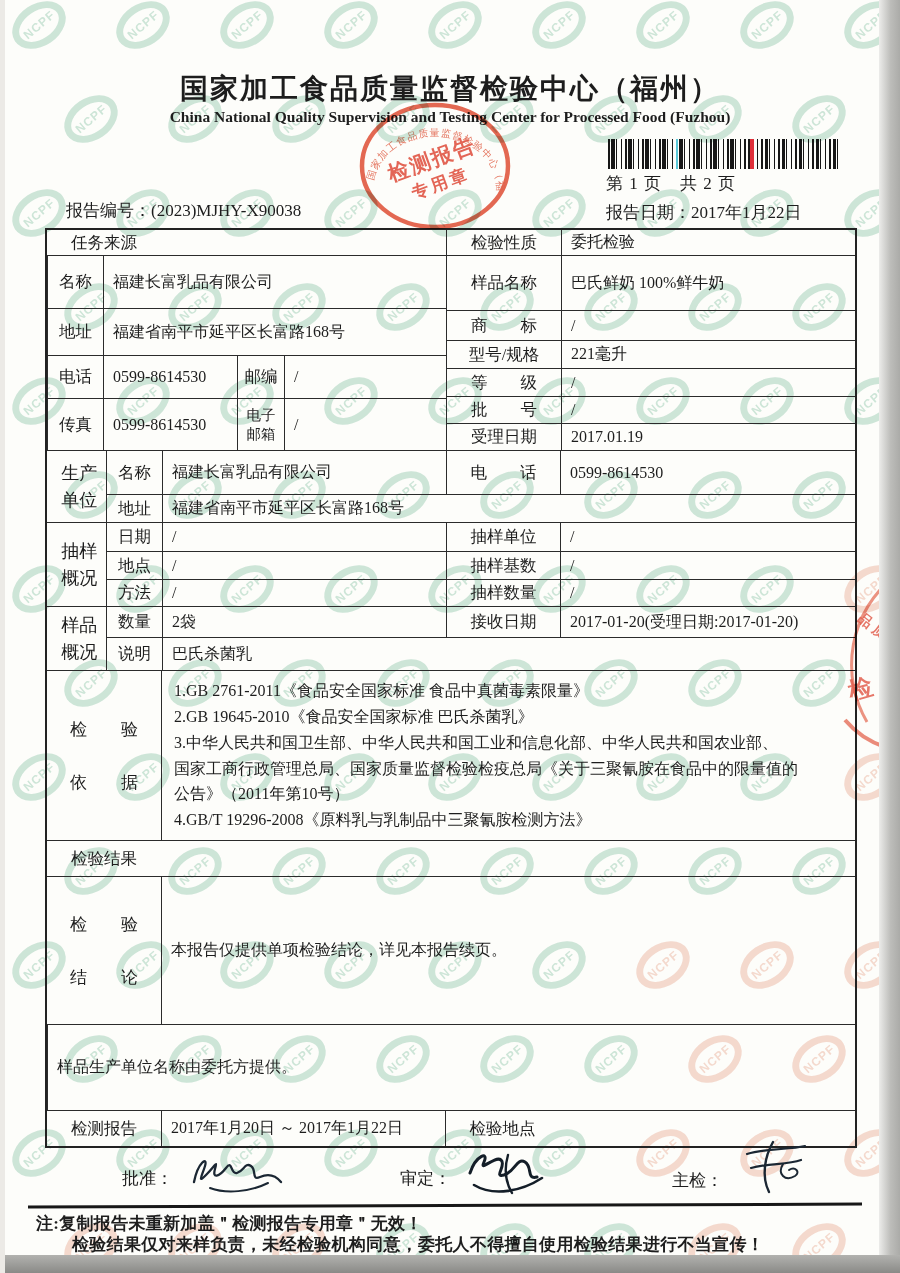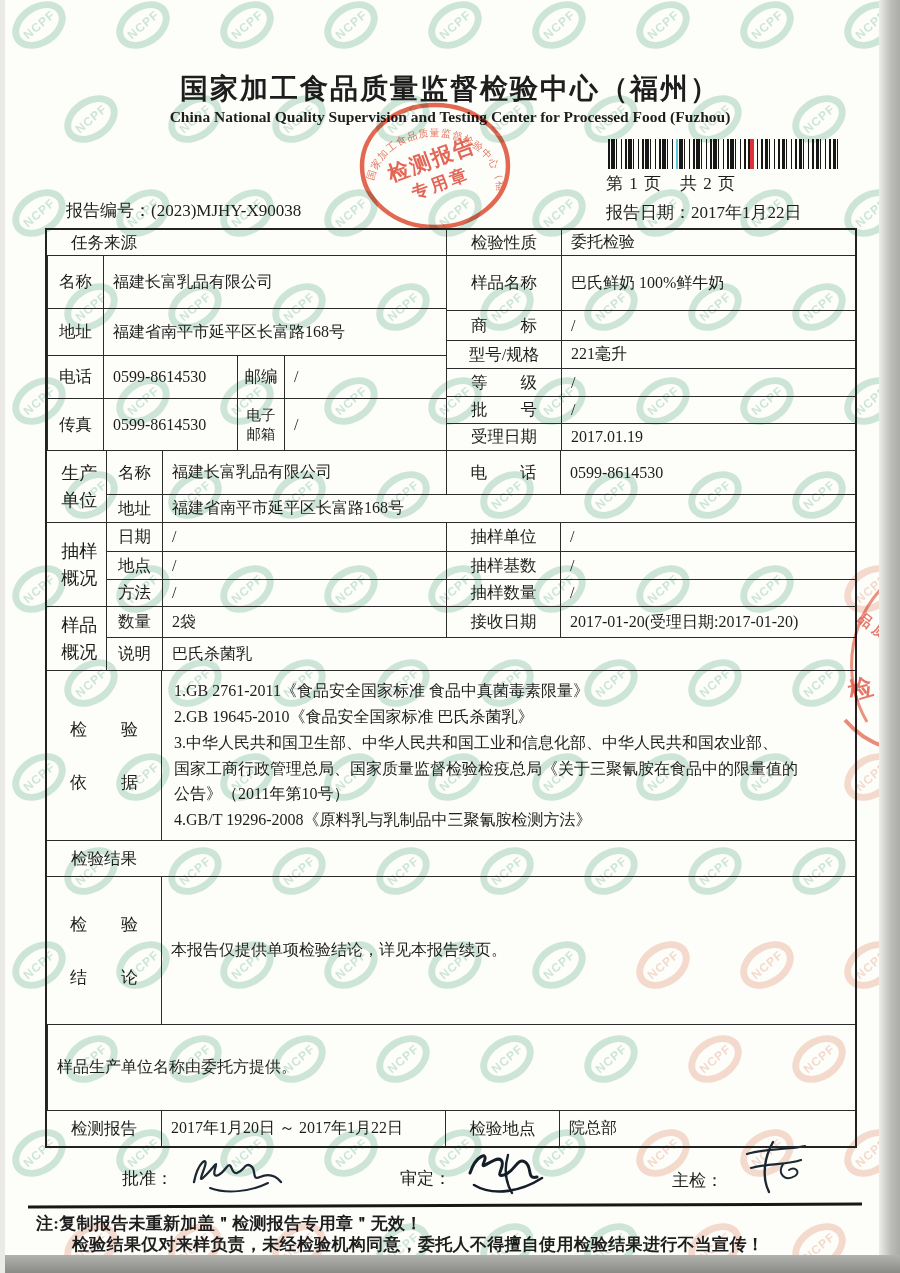--- a/index.html
+++ b/index.html
@@ -609,21 +609,20 @@
     </div>
 
     <div class="r bt" style="height:86px">
       <div class="c val f1 bl">样品生产单位名称由委托方提供。</div>
     </div>
 
     <div class="r bt f1">
       <div class="c lab" style="width:114px">检测报告</div>
       <div class="c val bl" style="width:284px">2017年1月20日 ～ 2017年1月22日</div>
       <div class="c lab bl" style="width:114px">检验地点</div>
-      <div class="c val f1 bl">院总部</div>
     </div>
   </div>
 
   <div class="abs sig-label" style="left:122px;top:1167px">批准：</div>
   <svg class="abs sig" style="left:188px;top:1150px" width="100" height="46" viewBox="0 0 100 46">
     <path d="M6 32 C10 12 20 6 17 16 C14 26 9 34 18 25 C27 16 30 9 27 19 C24 29 31 27 38 18 C45 9 42 25 49 23 C56 21 57 12 63 16 C69 20 63 31 72 27 C81 23 88 26 93 32" fill="none" stroke="#1b2733" stroke-width="2.3" stroke-linecap="round"></path>
     <path d="M22 38 C38 44 62 42 80 33" fill="none" stroke="#1b2733" stroke-width="2" stroke-linecap="round"></path>
   </svg>
   <div class="abs sig-label" style="left:400px;top:1167px">审定：</div>
   <svg class="abs sig" style="left:462px;top:1147px" width="92" height="54" viewBox="0 0 92 54">

